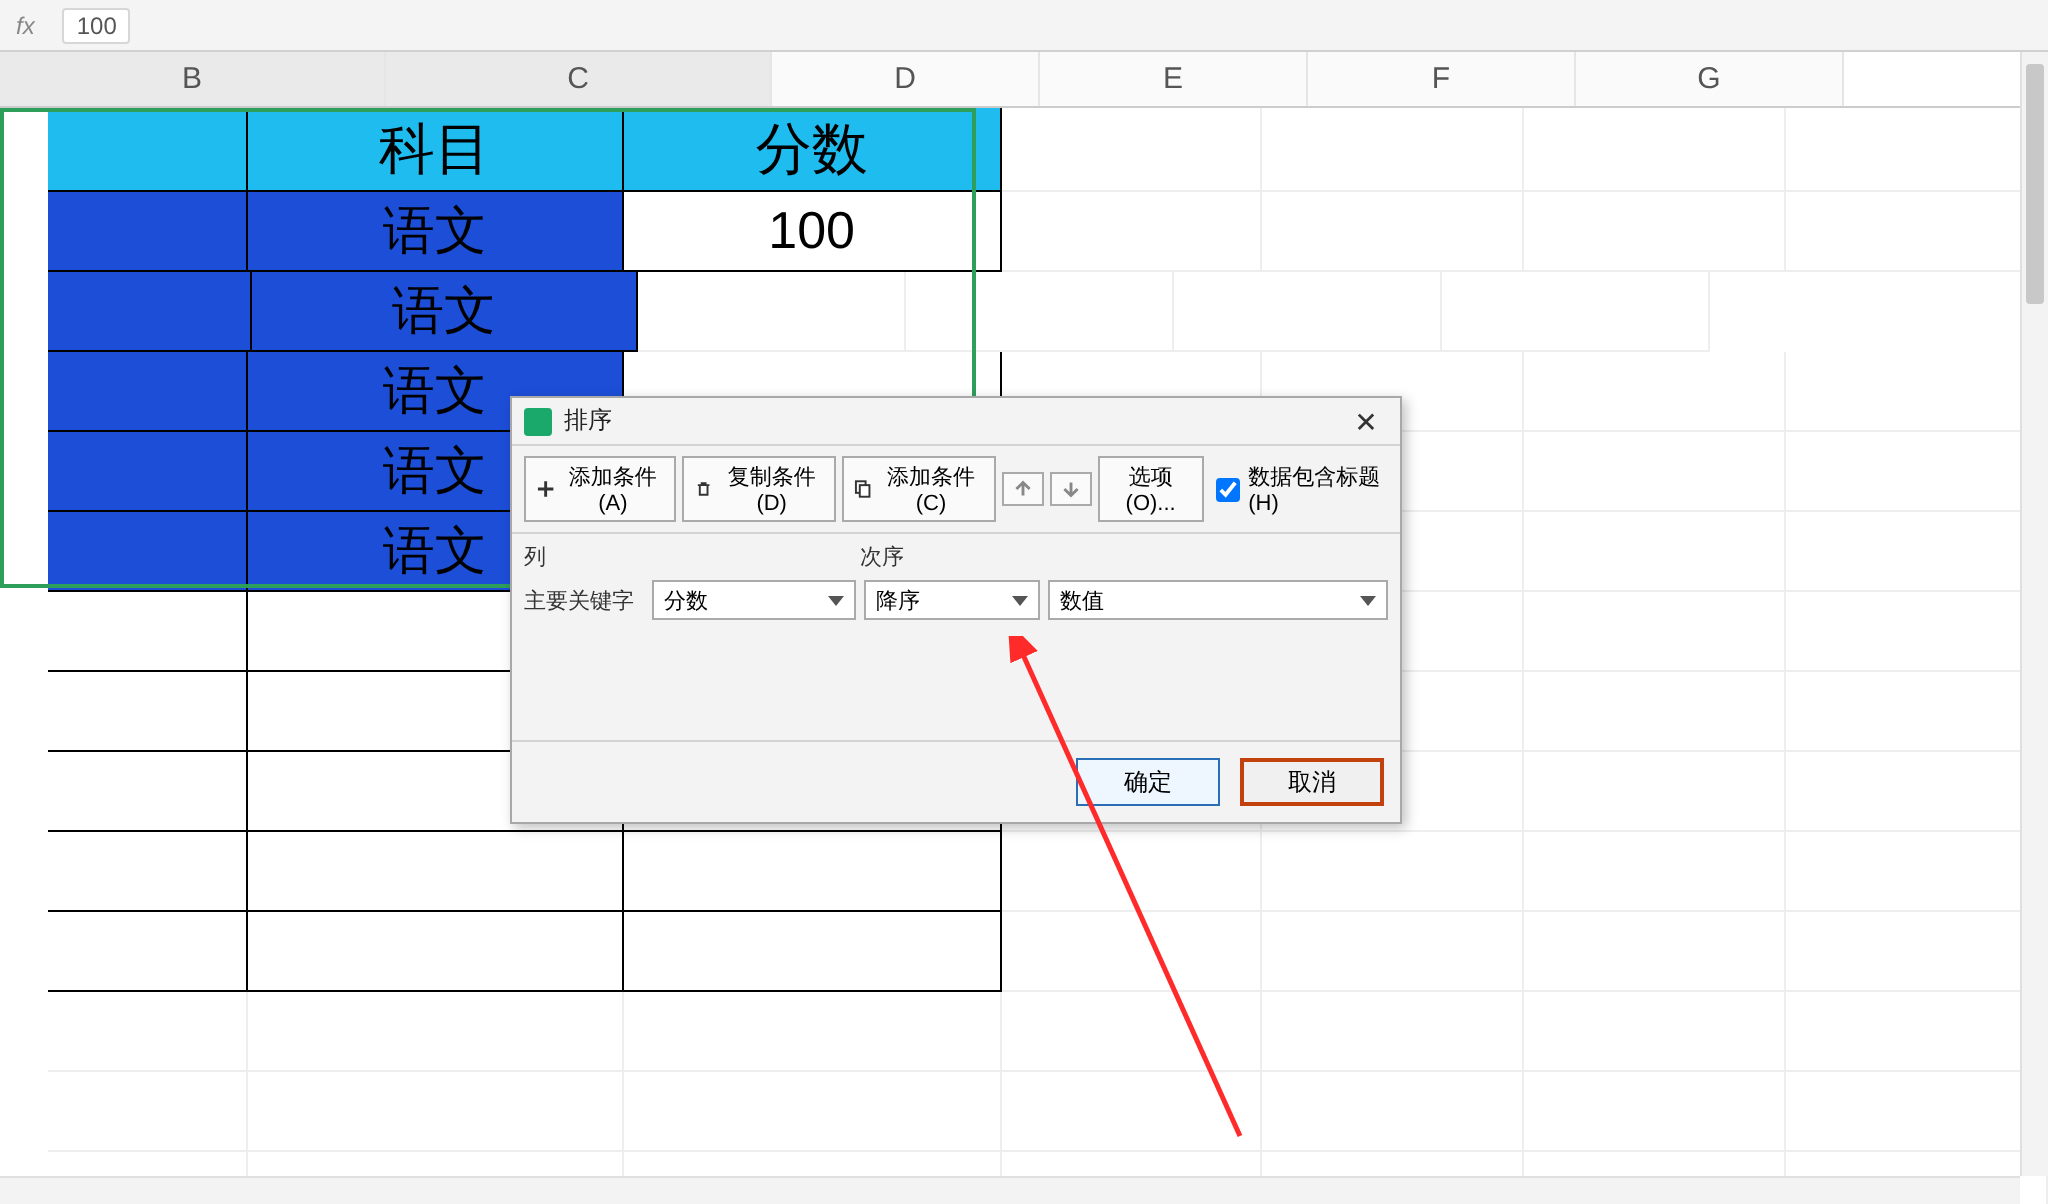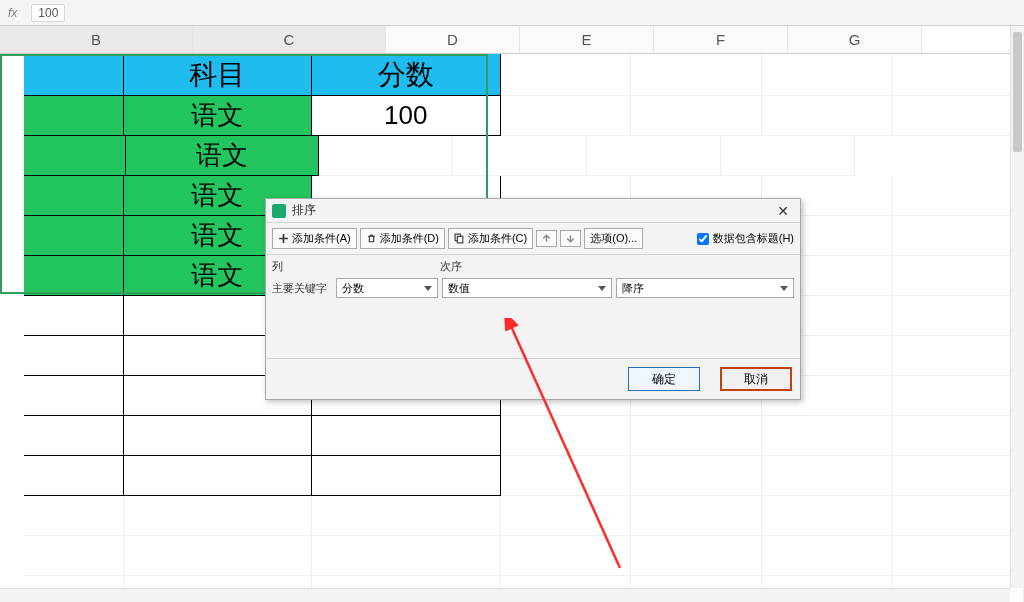--- a/index.html
+++ b/index.html
@@ -23,34 +23,34 @@
 
   .colA { width: 102px; }
   .colB { width: 193px; }
   .colC { width: 193px; }
   .colD { width: 134px; }
   .colE { width: 134px; }
   .colF { width: 134px; }
   .colG { width: 134px; }
 
   .hdr { background: #1fbcf0; font-size: 28px; font-weight: 400; }
-  .body-cell { background: #22c55e; }
+  .body-cell { background: #1d4ed8; }
 
   
   .sel-range { position:absolute; left:0px; top:28px; width:488px; height:240px; border:2px solid #2e9e5b; pointer-events:none; }
 
   
   .thin .row { height: 40px; }
   .thin .cell { font-size: 20px; border-right:1px solid #000; border-bottom:1px solid #000; }
 
   
   .pale { border-right: 1px solid #eee; border-bottom: 1px solid #eee; }
 
   
-  .dialog { position: absolute; left: 265px; top: 198px; width: 536px; background: #f3f3f3; border: 1px solid #a8a8a8; box-shadow: 2px 2px 6px rgba(0,0,0,.25); font-size: 12px; }
+  .dialog { position: absolute; left: 255px; top: 198px; width: 446px; background: #f3f3f3; border: 1px solid #a8a8a8; box-shadow: 2px 2px 6px rgba(0,0,0,.25); font-size: 12px; }
   .dlg-titlebar { height: 24px; display: flex; align-items: center; padding: 0 6px; border-bottom: 1px solid #d3d3d3; }
   .dlg-titlebar .logo { width: 14px; height: 14px; background: #1aa86b; border-radius: 2px; margin-right: 6px; }
   .dlg-titlebar .title { flex: 1; font-size: 12px; color: #222; }
   .dlg-titlebar .close { width: 22px; height: 18px; display:flex;align-items:center;justify-content:center; cursor:pointer; font-size: 14px; color:#333; }
 
   .dlg-toolbar { padding: 5px 6px; border-bottom: 1px solid #d3d3d3; display: flex; align-items: center; gap: 3px; }
   .tbtn { background: #fafafa; border: 1px solid #aaa; padding: 2px 5px; font-size: 11px; display: inline-flex; align-items: center; gap: 3px; cursor: pointer; justify-content: space-between; }
   .tbtn.icon-only { padding: 2px 4px; }
   .tbtn svg { width: 11px; height: 11px; }
   .spacer { flex: 1; }
@@ -65,21 +65,21 @@
   .dlg-row { display:flex; align-items:center; padding: 2px 6px 8px; gap: 4px; }
   .dlabel { width: 60px; font-size: 11px; color:#333; }
   .combo { position: relative; background: #fff; border: 1px solid #aaa; height: 20px; display:flex; align-items:center; padding: 0 18px 0 5px; font-size: 11px; }
   .combo::after { content:""; position:absolute; right:5px; top:7px; width:0;height:0;border-left:4px solid transparent;border-right:4px solid transparent;border-top:5px solid #555; }
   .combo.c1 { width: 102px; }
   .combo.c2 { width: 170px; }
   .combo.c3 { flex:1; }
 
   .dlg-body-space { height: 52px; }
 
-  .dlg-footer { border-top:1px solid #d3d3d3; padding: 8px; display:flex; justify-content:flex-end; gap: 20px; }
+  .dlg-footer { border-top:1px solid #d3d3d3; padding: 8px; display:flex; justify-content:flex-end; gap: 10px; }
   .dbtn { width: 72px; height: 24px; border:2px solid #c2410c; background:#f0f0f0; font-size:12px; cursor:pointer; }
   .dbtn.primary { border:1px solid #2a6fb5; background:#eef6ff; }
 
   
   .arrow { position:absolute; left: 500px; top: 318px; pointer-events:none; }
 
   
   .scroll-v { position:absolute; right:0; top:26px; bottom:14px; width:14px; background:#f3f3f3; border-left:1px solid #e0e0e0; }
   .scroll-v .thumb { position:absolute; left:2px; right:2px; top:6px; height:120px; background:#c8c8c8; border-radius:2px; }
   .scroll-h { position:absolute; left:0; right:14px; bottom:0; height:14px; background:#f3f3f3; border-top:1px solid #e0e0e0; }
@@ -250,21 +250,21 @@
     <button class="tbtn">
       <svg viewBox="0 0 10 10">
           <path d="M5 1v8M1 5h8" stroke="#333" stroke-width="1.5"></path>
         </svg>
       <span>添加条件(A)</span>
     </button>
     <button class="tbtn">
       <svg viewBox="0 0 10 10">
           <path d="M2 3h6M3 3v5h4V3M4 3V2h2v1" stroke="#333" fill="none" stroke-width="1"></path>
         </svg>
-      <span>添加条件(D)</span>
+      <span>复制条件(D)</span>
     </button>
     <button class="tbtn">
       <svg viewBox="0 0 10 10">
           <rect x="1" y="1" width="5" height="6" stroke="#333" fill="none"></rect>
           <rect x="3" y="3" width="5" height="6" stroke="#333" fill="#fff"></rect>
         </svg>
       <span>添加条件(C)</span>
     </button>
     <button class="tbtn icon-only">
       <svg viewBox="0 0 10 10">
@@ -289,25 +289,25 @@
   <div class="dlg-grid-head">
     <div class="dgh-col">列</div>
     <div class="dgh-order">次序</div>
   </div>
 
   <div class="dlg-row">
     <div class="dlabel">主要关键字</div>
     <div class="combo c1">
         <span>分数</span>
       </div>
+    <div class="combo c3">
+        <span>降序</span>
+      </div>
     <div class="combo c2">
         <span>数值</span>
-      </div>
-    <div class="combo c3">
-        <span>降序</span>
       </div>
   </div>
 
   <div class="dlg-body-space"></div>
 
   <div class="dlg-footer">
     <button class="dbtn primary">确定</button>
     <button class="dbtn">取消</button>
   </div>
 </div>

